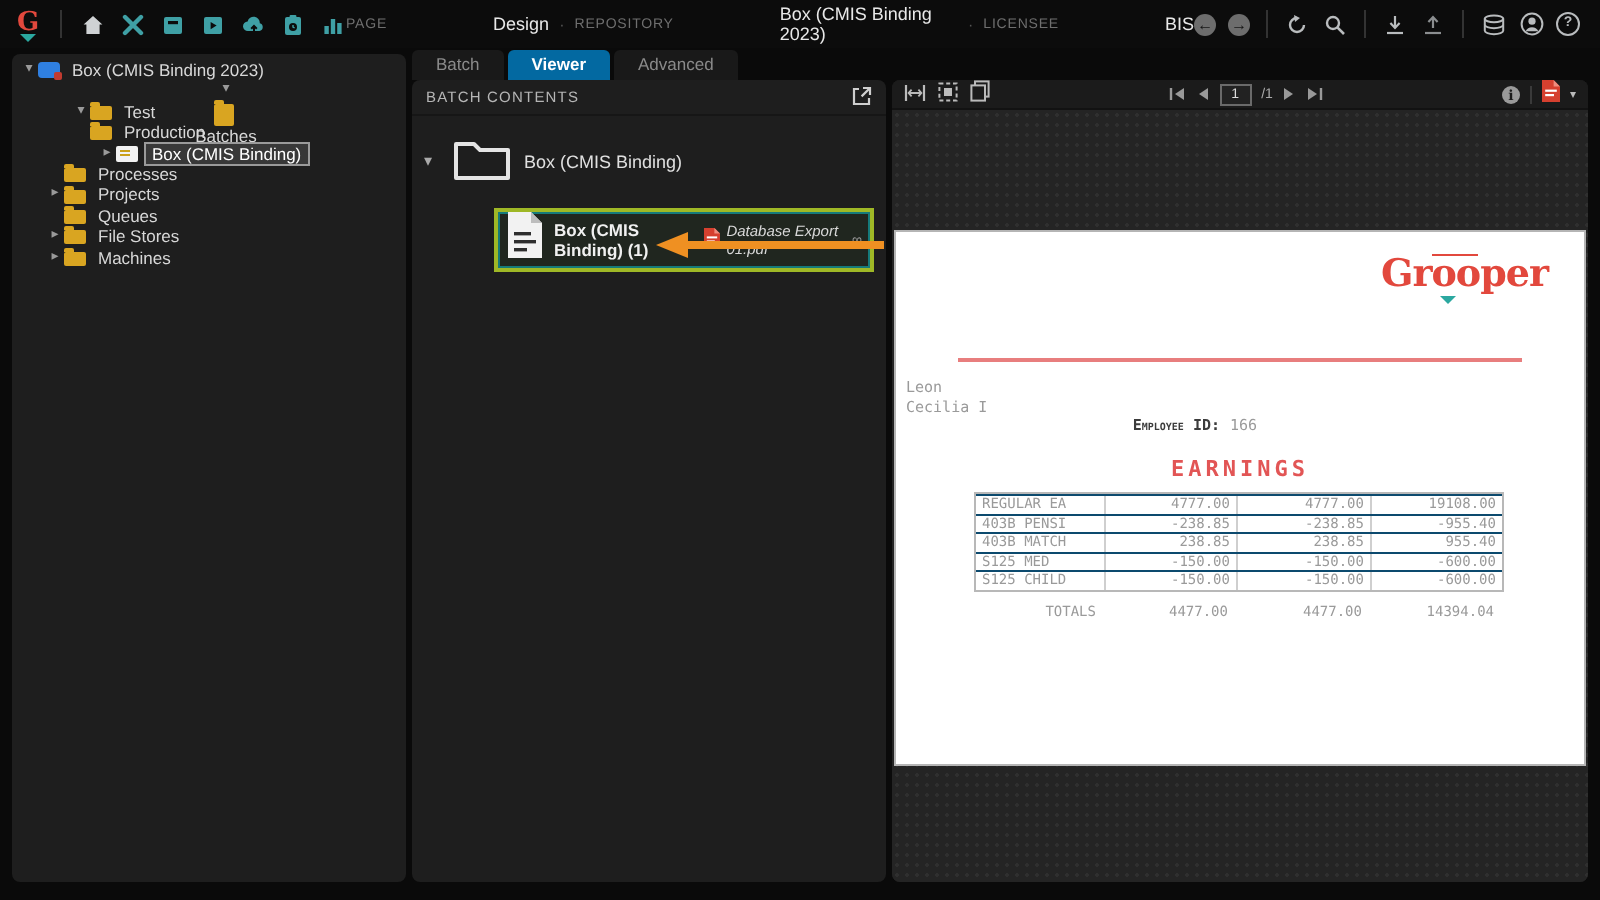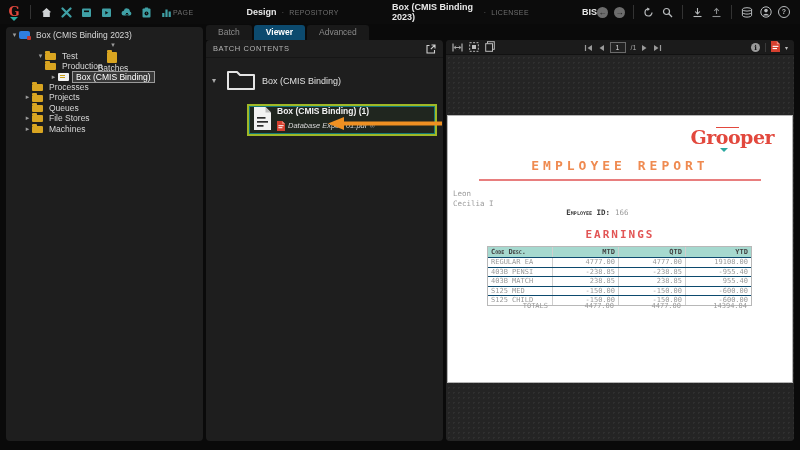--- a/index.html
+++ b/index.html
@@ -12,21 +12,21 @@
   .tb-left{display:flex;align-items:center;gap:7px;padding-left:7px;}
   .logo{position:relative;color:#e2483d;font-family:"DejaVu Serif",serif;font-weight:bold;
     font-size:13px;line-height:12px;width:14px;text-align:center;}
   .logo .chev{position:absolute;left:3px;top:11px;width:0;height:0;border-left:4px solid transparent;
     border-right:4px solid transparent;border-top:4px solid #2ba8a0;}
   .tb-sep{width:1px;height:14px;background:#333;margin:0 2px;}
   .tbicon{width:13px;height:13px;display:flex;align-items:center;justify-content:center;}
   .tbicon svg{display:block;}
   .tb-center{flex:1;display:flex;align-items:center;justify-content:center;gap:5px;font-size:8px;}
   .crumb-label{color:#6f6f6f;font-size:7px;letter-spacing:.4px;}
-  .crumb-value{color:#e8e8e8;font-weight:bold;font-size:9px;margin-left:48px;}
+  .crumb-value{color:#e8e8e8;font-weight:normal;font-size:9px;margin-left:48px;}
   .crumb-dot{color:#555;}
   .tb-right{display:flex;align-items:center;gap:6px;padding-right:10px;}
   .circbtn{width:11px;height:11px;border-radius:50%;background:#6d6d6d;color:#161616;
     font-size:8px;line-height:11px;text-align:center;font-weight:bold;}
   .circ-outline{width:10px;height:10px;border-radius:50%;border:1px solid #b9bcbe;color:#b9bcbe;
     font-size:7px;line-height:10px;text-align:center;font-weight:bold;}
 
   
   .panel{position:absolute;background:#1e1e1e;border-radius:4px;}
   .sidebar{left:6px;top:27px;width:197px;height:414px;padding-top:3px;box-sizing:border-box;}
@@ -43,32 +43,32 @@
   .ticon.batch{background:#f2f2f2;width:8px;height:8px;border-radius:1px;}
   .ticon.batch::before{content:"";position:absolute;left:1.5px;top:2px;width:5px;height:1px;
     background:#caa018;box-shadow:0 2px 0 #caa018;}
   .tlabel{padding:0 3px;}
   .tlabel.sel{border:1px solid #9a9a9a;background:#383838;color:#fff;}
 
   
   .tabs{position:absolute;left:206px;top:25px;height:15px;display:flex;gap:2px;}
   .tab{padding:0 12px;font-size:8.5px;line-height:15px;color:#8a8a8a;background:#191919;
     border-radius:3px 3px 0 0;}
-  .tab.active{color:#ffffff;font-weight:bold;background:#0c4a6e;}
+  .tab.active{color:#ffffff;font-weight:bold;background:#0369a1;}
   .midpanel{left:206px;top:40px;width:237px;height:401px;}
   .midheader{height:17px;display:flex;align-items:center;justify-content:space-between;
     padding:0 7px;border-bottom:1px solid #161616;}
   .midheader .mh-label{font-size:7.5px;letter-spacing:.6px;color:#b5b5b5;}
   .batchtree{position:relative;height:calc(100% - 18px);}
   .folder-row{display:flex;align-items:center;gap:6px;padding:10px 0 0 6px;color:#e0e0e0;font-size:9px;}
   .folder-row .fexp{color:#aaa;font-size:8px;width:8px;}
   .doc-card{position:absolute;left:41px;top:46px;width:190px;height:32px;box-sizing:border-box;
     background:#20261f;border:2px solid #9fb826;box-shadow:inset 0 0 0 1px #157a7a;
     display:flex;align-items:center;padding:2px 4px;gap:5px;}
-  .doc-meta{display:flex;flex-direction:column;gap:1px;}
+  .doc-meta{display:flex;flex-direction:row;gap:1px;}
   .doc-title{font-size:8.5px;font-weight:bold;color:#f0f0f0;}
   .doc-file{display:flex;align-items:center;gap:3px;}
   .doc-file .fname{font-size:7.5px;font-style:italic;color:#d8d8d8;}
   .doc-file .linkglyph{font-size:7px;color:#9a9a9a;}
   .anno-arrow{position:absolute;left:122px;top:58px;}
 
   
   .viewerpanel{left:446px;top:40px;width:348px;height:401px;overflow:hidden;}
   .vtoolbar{height:14px;background:#1b1b1b;border-bottom:1px solid #121212;display:flex;
     align-items:center;padding:0 6px;}
@@ -406,42 +406,35 @@
               <rect x="1.6" y="7" width="4.4" height="1.1" fill="#fff"></rect>
             </svg>
         </span>
         <span class="caret">▾</span>
       </div>
     </div>
 
     <div class="vcanvas">
       <div class="page">
         <div class="dlogo">Gr<span class="oo">oo</span>per</div>
-        <div class="dtitle">EMPLOYEE REPORT</div>
         <div class="dtitle-line"></div>
         <div class="dfields" id="dfields">
             <div class="dfield">
               <span class="fval">Leon</span>
             </div>
             <div class="dfield">
               <span class="fval">Cecilia I</span>
             </div>
             <div class="dfield">
               <span class="flab">Employee ID:</span>
               <span class="fval">166</span>
             </div>
           </div>
         <div class="dsection">EARNINGS</div>
         <div class="dtable" id="dtable">
-            <div class="hrow">
-              <span class="c c0 hc">Code Desc.</span>
-              <span class="c c1">MTD</span>
-              <span class="c c2">QTD</span>
-              <span class="c c3">YTD</span>
-            </div>
             <div class="drow">
               <span class="c c0">REGULAR EA</span>
               <span class="c c1">4777.00</span>
               <span class="c c2">4777.00</span>
               <span class="c c3">19108.00</span>
             </div>
             <div class="drow">
               <span class="c c0">403B PENSI</span>
               <span class="c c1">-238.85</span>
               <span class="c c2">-238.85</span>

